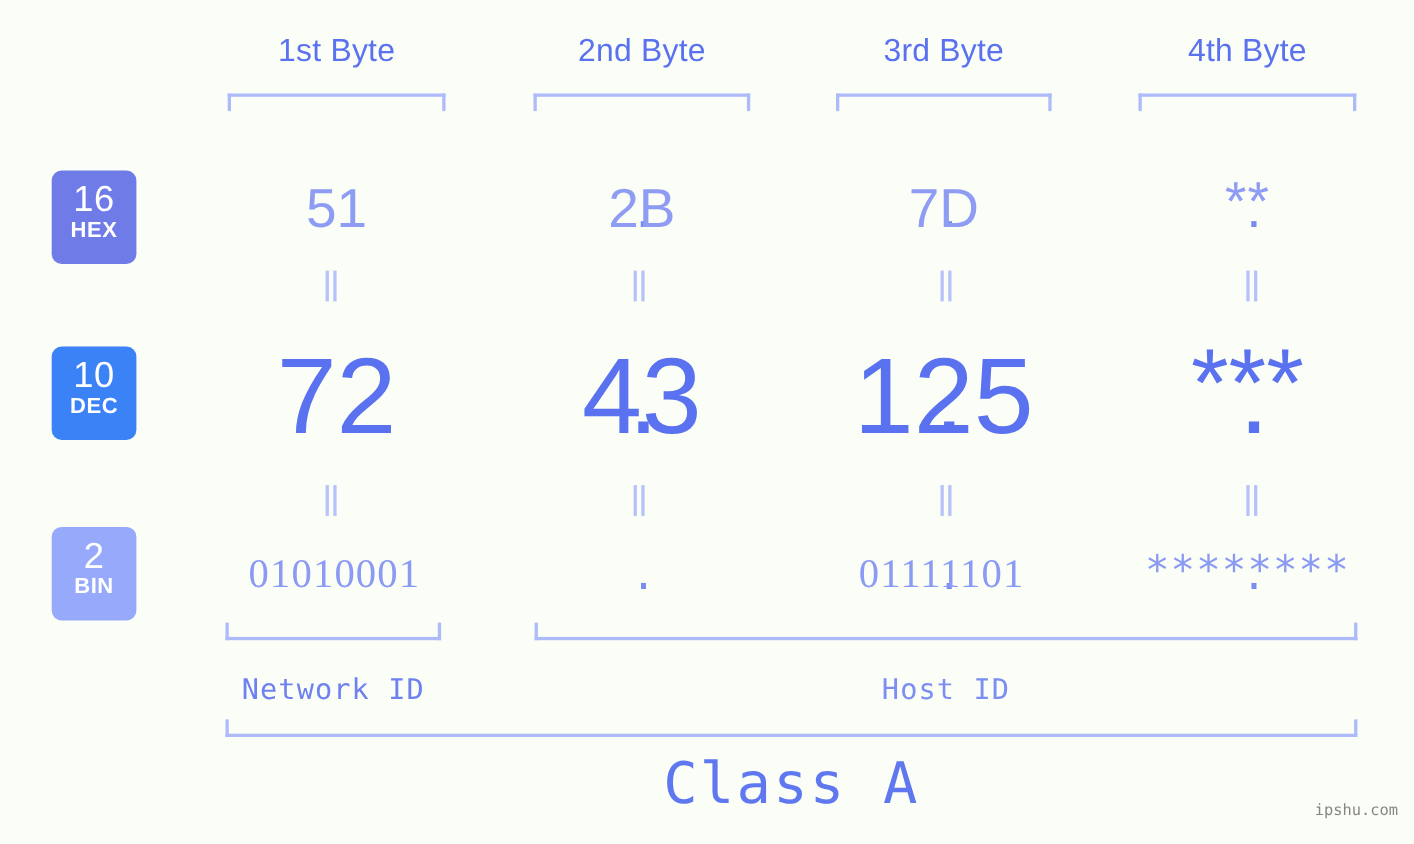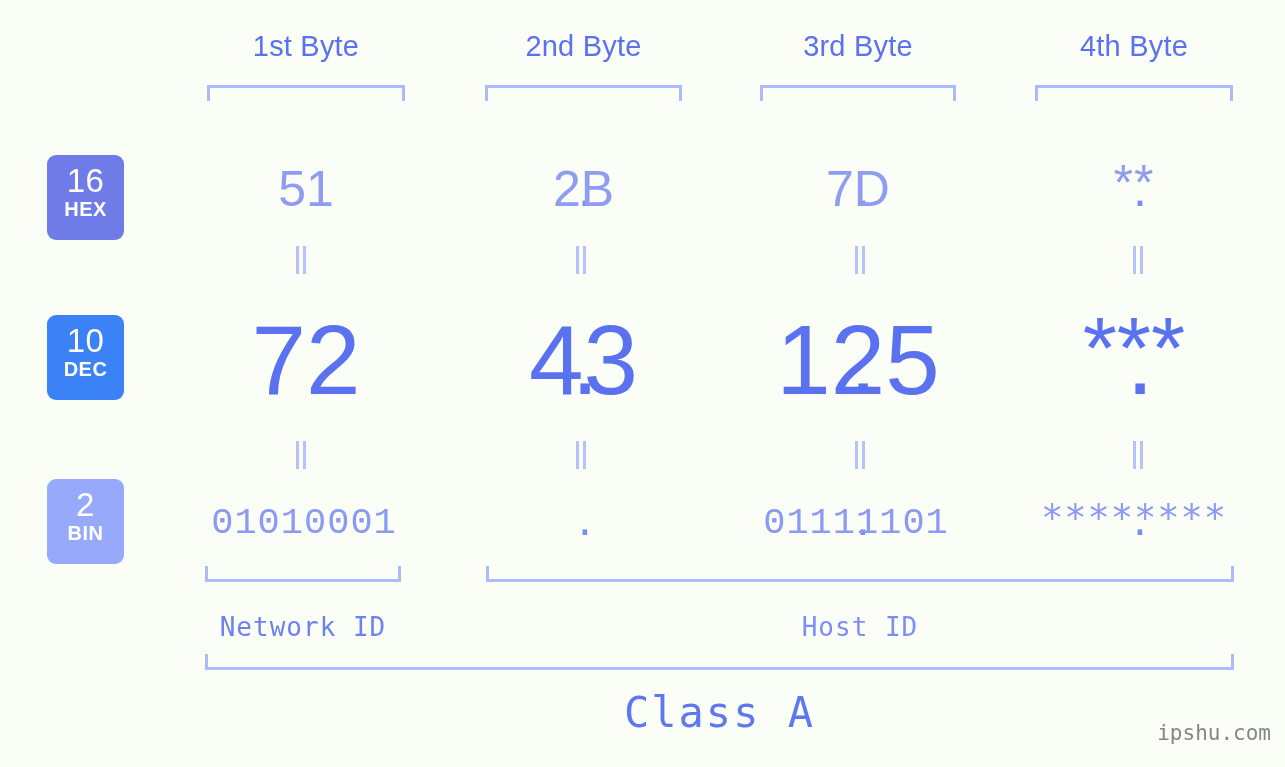--- a/index.html
+++ b/index.html
@@ -150,21 +150,21 @@
     top: -12px;
     letter-spacing: 0px;
   }
 
   
   #row-bin { top: 490px; height: 60px; }
   #row-bin .cell {
     font-size: 37px;
     line-height: 46px;
     color: #8b9af3;
-    font-family: Liberation Mono, monospace;
+    font-family: Liberation Serif, serif;
     letter-spacing: 1px;
     top: 0;
   }
   #row-bin .dot {
     font-size: 37px;
     line-height: 46px;
     color: #7b8cf1;
     font-family: "DejaVu Sans Mono", monospace;
     top: 0;
   }
@@ -204,34 +204,34 @@
     text-align: center;
     white-space: nowrap;
     letter-spacing: 1px;
   }
   #label-network { color: #6d82f0; }
   #label-host { color: #7c8ef2; }
 
   #label-class {
     position: absolute;
     font-family: "DejaVu Sans Mono", monospace;
-    font-size: 42px;
+    font-size: 52px;
     line-height: 46px;
     color: #5f78f0;
     text-align: center;
     white-space: nowrap;
     letter-spacing: 2px;
   }
 
   #watermark {
     position: absolute;
     right: 14px;
     bottom: 22px;
     font-family: "DejaVu Sans Mono", monospace;
-    font-size: 21px;
+    font-size: 14px;
     color: #868686;
     letter-spacing: 0px;
     white-space: nowrap;
   }
 </style>
 </head>
 <body>
 
 <div id="stage">
 

